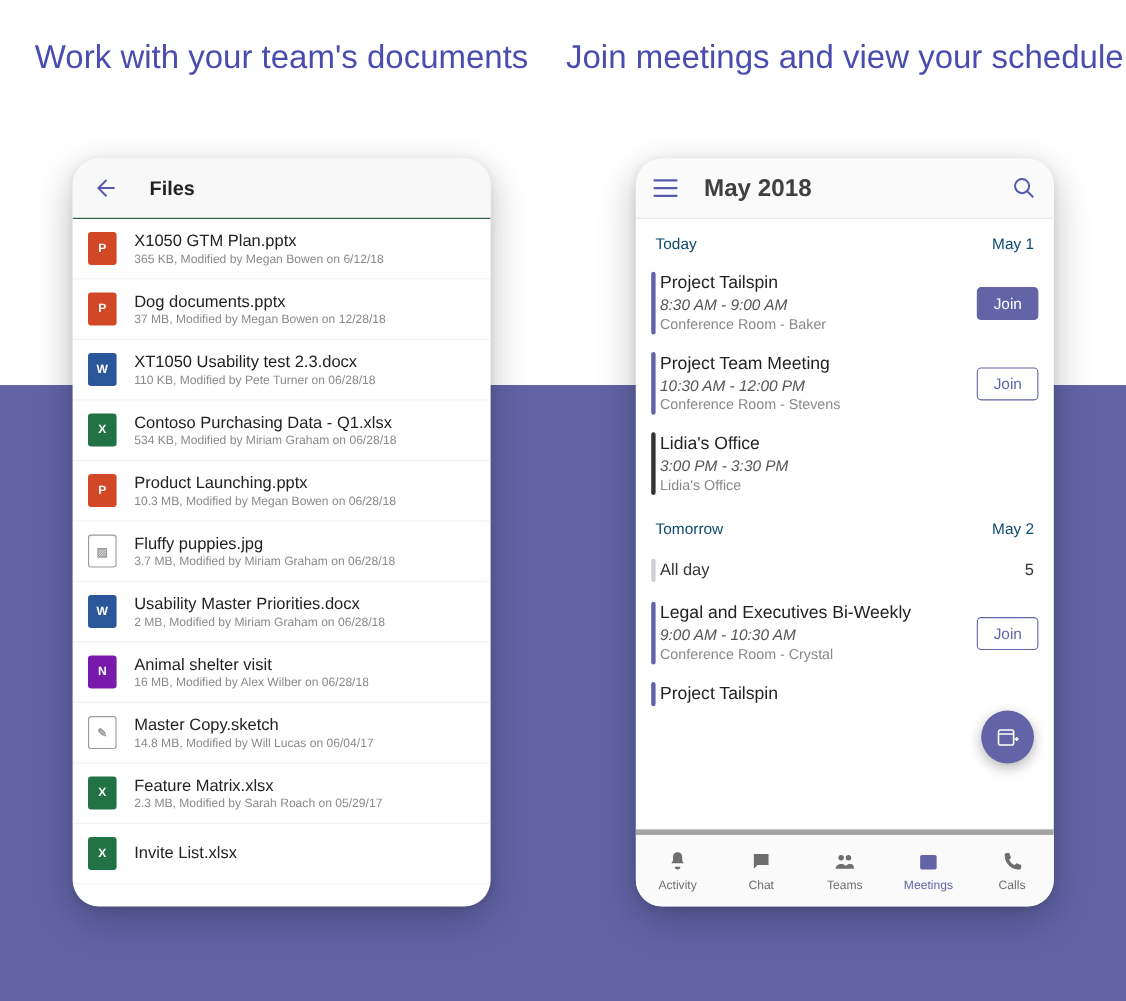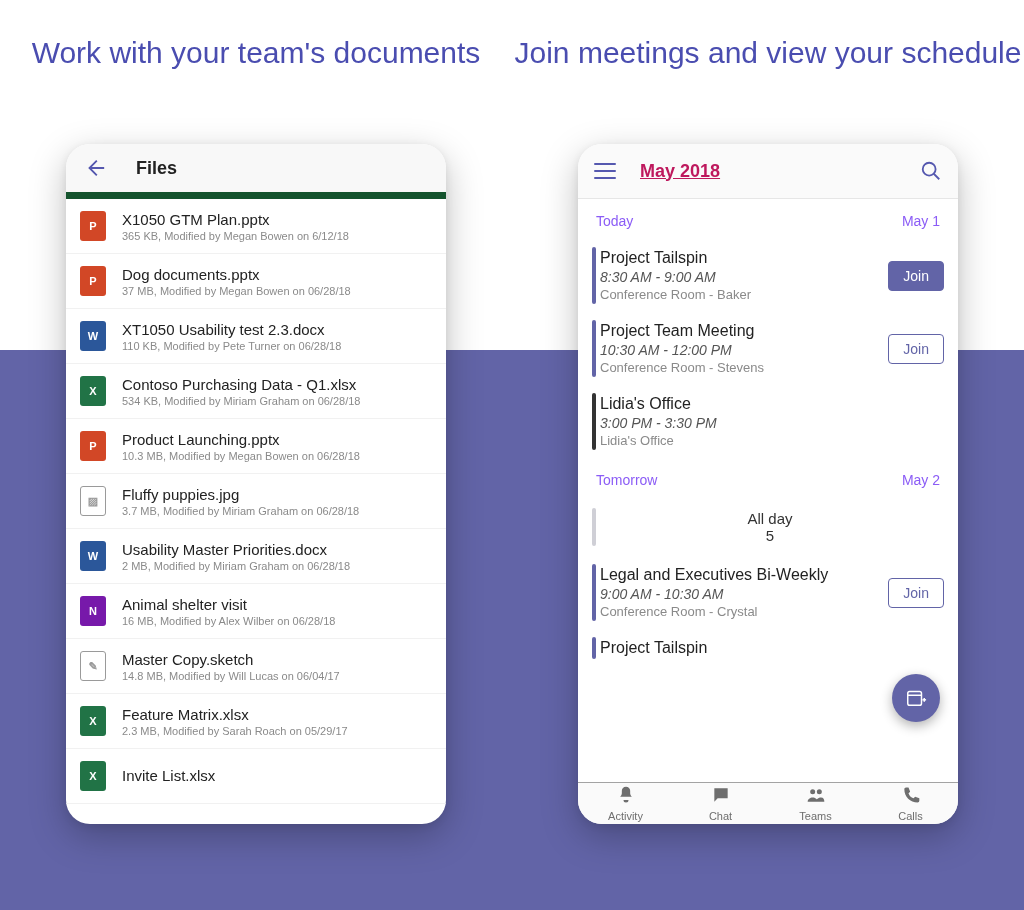--- a/index.html
+++ b/index.html
@@ -3,62 +3,62 @@
 <meta charset="utf-8">
 <style>
   * { box-sizing: border-box; margin: 0; padding: 0; }
   html, body { width: 1024px; height: 910px; font-family: "Segoe UI", -apple-system, Helvetica, Arial, sans-serif; background: #fff; overflow: hidden; }
   .bg-strip { position: absolute; left:0; right:0; bottom:0; height: 560px; background:#6264a7; z-index:0;}
   .columns { position: relative; display:flex; width:100%; height:100%; z-index:1;}
   .col { flex:1; display:flex; flex-direction:column; align-items:center; position: relative;}
   .headline { color:#4a4db0; font-size:30px; font-weight:400; text-align:center; line-height:1.25; margin-top:34px; height:110px; display:flex; align-items:flex-start; justify-content:center;}
   .phone { width: 380px; height: 680px; background:#fff; border-radius:24px; box-shadow:0 12px 36px rgba(0,0,0,0.25), 0 2px 8px rgba(0,0,0,0.08); overflow:hidden; display:flex; flex-direction:column; position:relative;}
   
-  .files-header { display:flex; align-items:center; height:55px; padding:0 18px; border-bottom:7px solid #14532d; background:#f8f8f8;}
+  .files-header { display:flex; align-items:center; height:55px; padding:0 18px; border-bottom:1px solid #14532d; background:#f8f8f8;}
   .back-arrow { width:22px; height:22px; margin-right:30px; cursor:pointer; }
   .back-arrow svg { width:22px; height:22px; stroke:#5558af; stroke-width:2; fill:none;}
   .files-title { font-size:18px; font-weight:700; color:#222;}
   .files-list { flex:1; overflow:hidden; }
   .file-row { display:flex; align-items:center; padding:10px 14px 10px 10px; border-bottom:1px solid #f1f1f1; cursor:pointer;}
   .file-icon { width:34px; height:34px; margin-right:12px; flex-shrink:0; display:flex; align-items:center; justify-content:center;}
   .file-icon .doc-ico { width:26px; height:30px; border-radius:3px; display:flex; align-items:center; justify-content:center; color:#fff; font-size:11px; font-weight:700; position:relative; }
   .doc-ico.pptx { background:#d24726;}
   .doc-ico.docx { background:#2b579a;}
   .doc-ico.xlsx { background:#217346;}
   .doc-ico.one  { background:#7719aa;}
   .doc-ico.img  { background:#fff; border:1.5px solid #9a9a9a; color:#9a9a9a;}
   .doc-ico.sketch{ background:#fff; border:1.5px solid #9a9a9a; color:#9a9a9a;}
   .file-text { display:flex; flex-direction:column; min-width:0;}
   .file-name { font-size:15px; color:#222; font-weight:400; white-space:nowrap; overflow:hidden; text-overflow:ellipsis;}
   .file-meta { font-size:11px; color:#8a8a8a; margin-top:2px; white-space:nowrap; overflow:hidden; text-overflow:ellipsis;}
   
   .meet-header { display:flex; align-items:center; height:55px; padding:0 16px; border-bottom:1px solid #e6e6e6; background:#fafafa;}
   .hamburger { width:22px; height:16px; margin-right:24px; cursor:pointer; display:flex; flex-direction:column; justify-content:space-between;}
   .hamburger span { display:block; height:2px; background:#5558af; border-radius:1px;}
-  .meet-title { font-size:18px; font-weight:700; color:#be185d; flex:1;text-decoration:underline;}
+  .meet-title { font-size:22px; font-weight:700; color:#404040; flex:1;}
   .search-ico { width:22px; height:22px; cursor:pointer;}
   .search-ico svg { width:22px; height:22px; stroke:#5558af; stroke-width:2; fill:none;}
   .meet-body { flex:1; overflow:hidden; position:relative;}
-  .section-head { display:flex; justify-content:space-between; padding:14px 18px 10px; font-size:14px; color:#8b5cf6;}
+  .section-head { display:flex; justify-content:space-between; padding:14px 18px 10px; font-size:14px; color:#0c4a6e;}
   .event-row { display:flex; align-items:center; padding:10px 14px 10px 22px; position:relative; cursor:pointer;}
   .event-bar { position:absolute; left:14px; top:8px; bottom:8px; width:4px; border-radius:2px; }
   .bar-purple { background:#6264a7;}
   .bar-dark { background:#333;}
   .bar-gray { background:#cfcfd6;}
   .event-text { flex:1; display:flex; flex-direction:column; min-width:0;}
   .event-title { font-size:16px; color:#222; font-weight:400;}
   .event-time  { font-size:14px; color:#555; margin-top:2px;font-style:italic;}
   .event-loc   { font-size:13px; color:#8a8a8a; margin-top:2px;}
   .join-btn { border:1px solid #6264a7; color:#6264a7; background:#fff; font-size:14px; padding:6px 14px; border-radius:4px; cursor:pointer; font-weight:500;margin-left:29px;}
   .join-btn.primary { background:#6264a7; color:#fff;}
-  .allday-row { display:flex; justify-content:space-between; align-items:center; padding:12px 18px 12px 22px; font-size:15px; color:#333; position:relative; cursor:pointer;flex-direction:column;}
+  .allday-row { display:flex; justify-content:space-between; align-items:center; padding:12px 18px 12px 22px; font-size:15px; color:#333; position:relative; cursor:pointer;}
   .allday-row .event-bar { top:10px; bottom:10px;}
   .fab { position:absolute; right:18px; bottom:60px; width:48px; height:48px; border-radius:50%; background:#6264a7; display:flex; align-items:center; justify-content:center; box-shadow:0 4px 12px rgba(0,0,0,0.3); cursor:pointer;}
   .fab svg { width:22px; height:22px; stroke:#fff; fill:none; stroke-width:1.6;}
-  .tabbar { height:42px; border-top:1px solid #a3a3a3; display:flex; background:#fafafa;}
+  .tabbar { height:70px; border-top:5px solid #a3a3a3; display:flex; background:#fafafa;}
   .tab { flex:1; display:flex; flex-direction:column; align-items:center; justify-content:center; gap:3px; font-size:11px; color:#6e6e6e; cursor:pointer;}
   .tab.active { color:#6264a7;}
   .tab svg { width:20px; height:20px; }
   .tab svg * { fill: currentColor; }
 </style>
 </head>
 <body>
 
 <div class="bg-strip"></div>
 
@@ -85,21 +85,21 @@
       <div class="file-name">X1050 GTM Plan.pptx</div>
       <div class="file-meta">365 KB,  Modified by  Megan Bowen  on 6/12/18</div>
     </div>
           </div>
           <div class="file-row">
     <div class="file-icon">
       <div class="doc-ico pptx">P</div>
     </div>
     <div class="file-text">
       <div class="file-name">Dog documents.pptx</div>
-      <div class="file-meta">37 MB,  Modified by  Megan Bowen  on 06/28/18</div>
+      <div class="file-meta">37 MB,  Modified by  Megan Bowen  on 12/28/18</div>
     </div>
           </div>
           <div class="file-row">
     <div class="file-icon">
       <div class="doc-ico docx">W</div>
     </div>
     <div class="file-text">
       <div class="file-name">XT1050 Usability test 2.3.docx</div>
       <div class="file-meta">110 KB,  Modified by  Pete Turner  on 06/28/18</div>
     </div>
@@ -276,20 +276,29 @@
             <span>Chat</span>
           </div>
           <div class="tab">
             <span><svg viewBox="0 0 24 24">
                 <circle cx="8" cy="8" r="3"></circle>
                 <circle cx="16" cy="8" r="3"></circle>
                 <path d="M2 20c0-3 3-5 6-5s6 2 6 5M12 20c0-3 3-5 6-5s4 2 4 5"></path>
               </svg></span>
             <span>Teams</span>
           </div>
+          <div class="tab active">
+            <span><svg viewBox="0 0 24 24">
+                <rect x="3" y="5" width="18" height="16" rx="2"></rect>
+                <line x1="3" y1="9" x2="21" y2="9"></line>
+                <line x1="8" y1="3" x2="8" y2="7"></line>
+                <line x1="16" y1="3" x2="16" y2="7"></line>
+              </svg></span>
+            <span>Meetings</span>
+          </div>
           <div class="tab">
             <span><svg viewBox="0 0 24 24">
                 <path d="M6 3c-1 0-2 1-2 2 0 9 7 16 16 16 1 0 2-1 2-2v-3l-5-2-2 2c-3-1-5-3-6-6l2-2-2-5H6z"></path>
               </svg></span>
             <span>Calls</span>
           </div>
         </div>
     </div>
   </div>
 </div>

